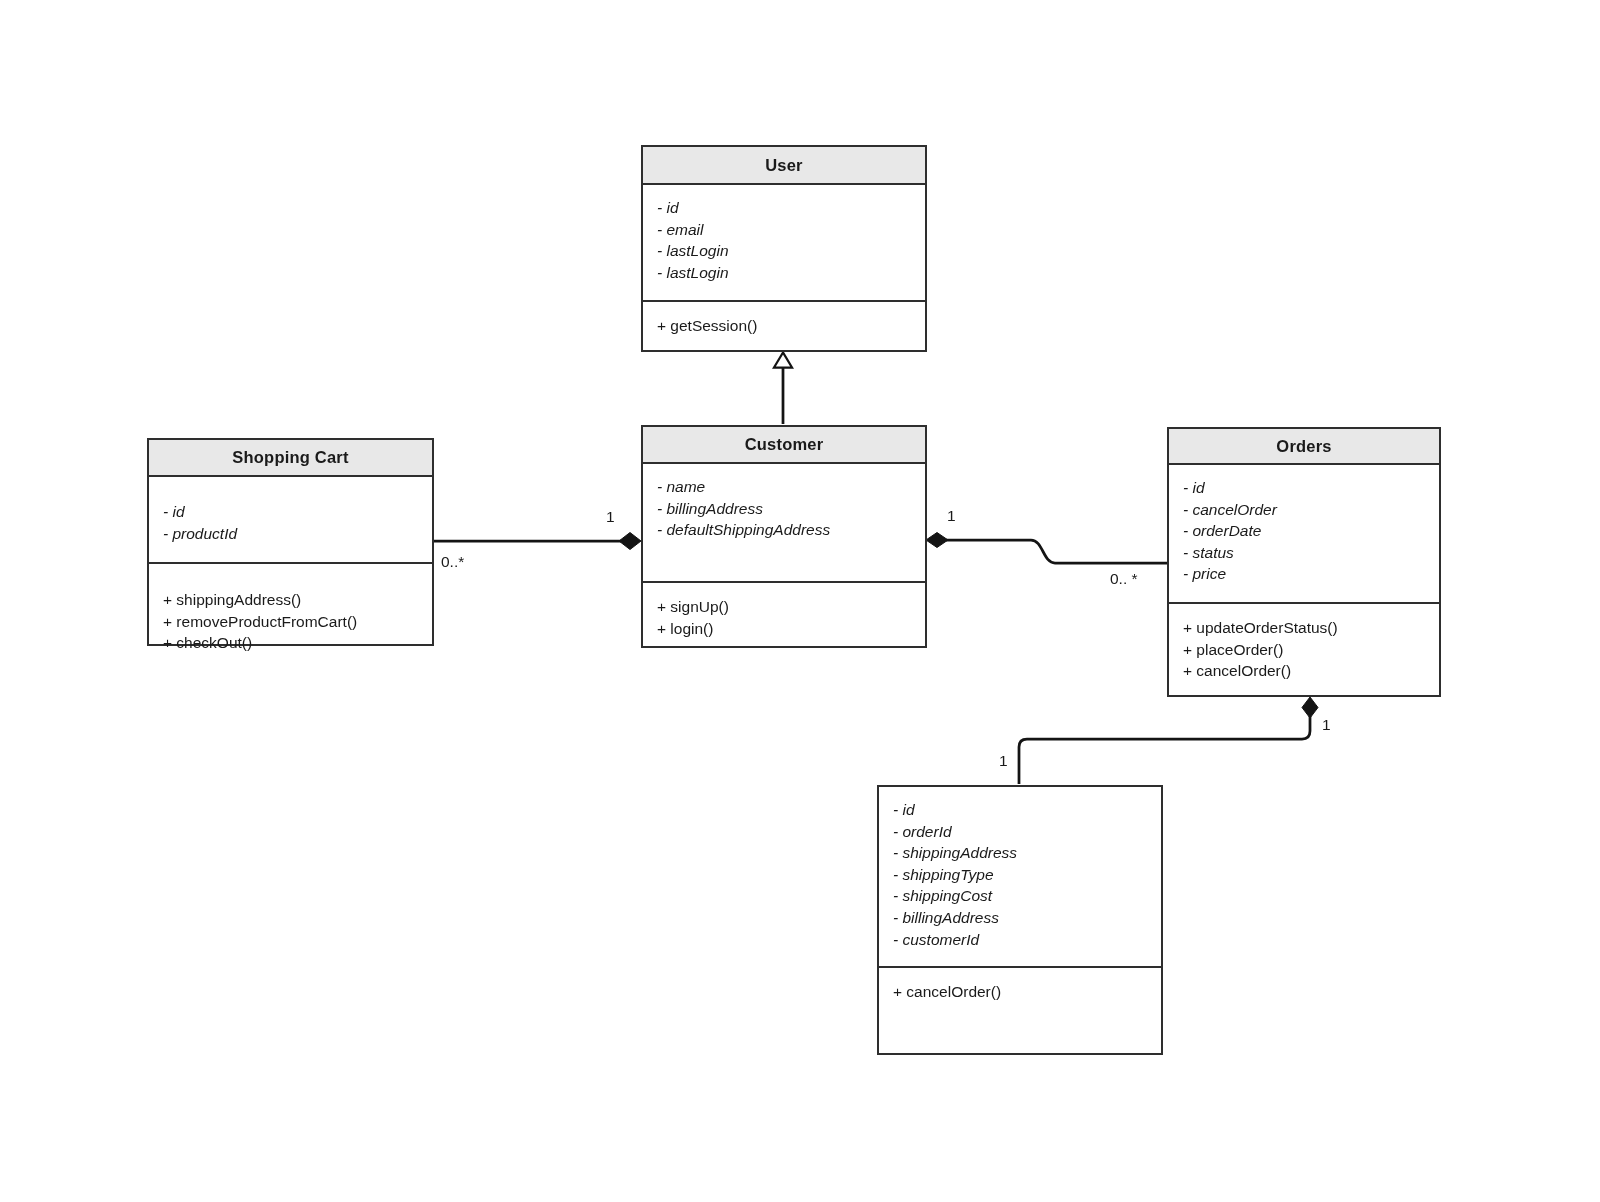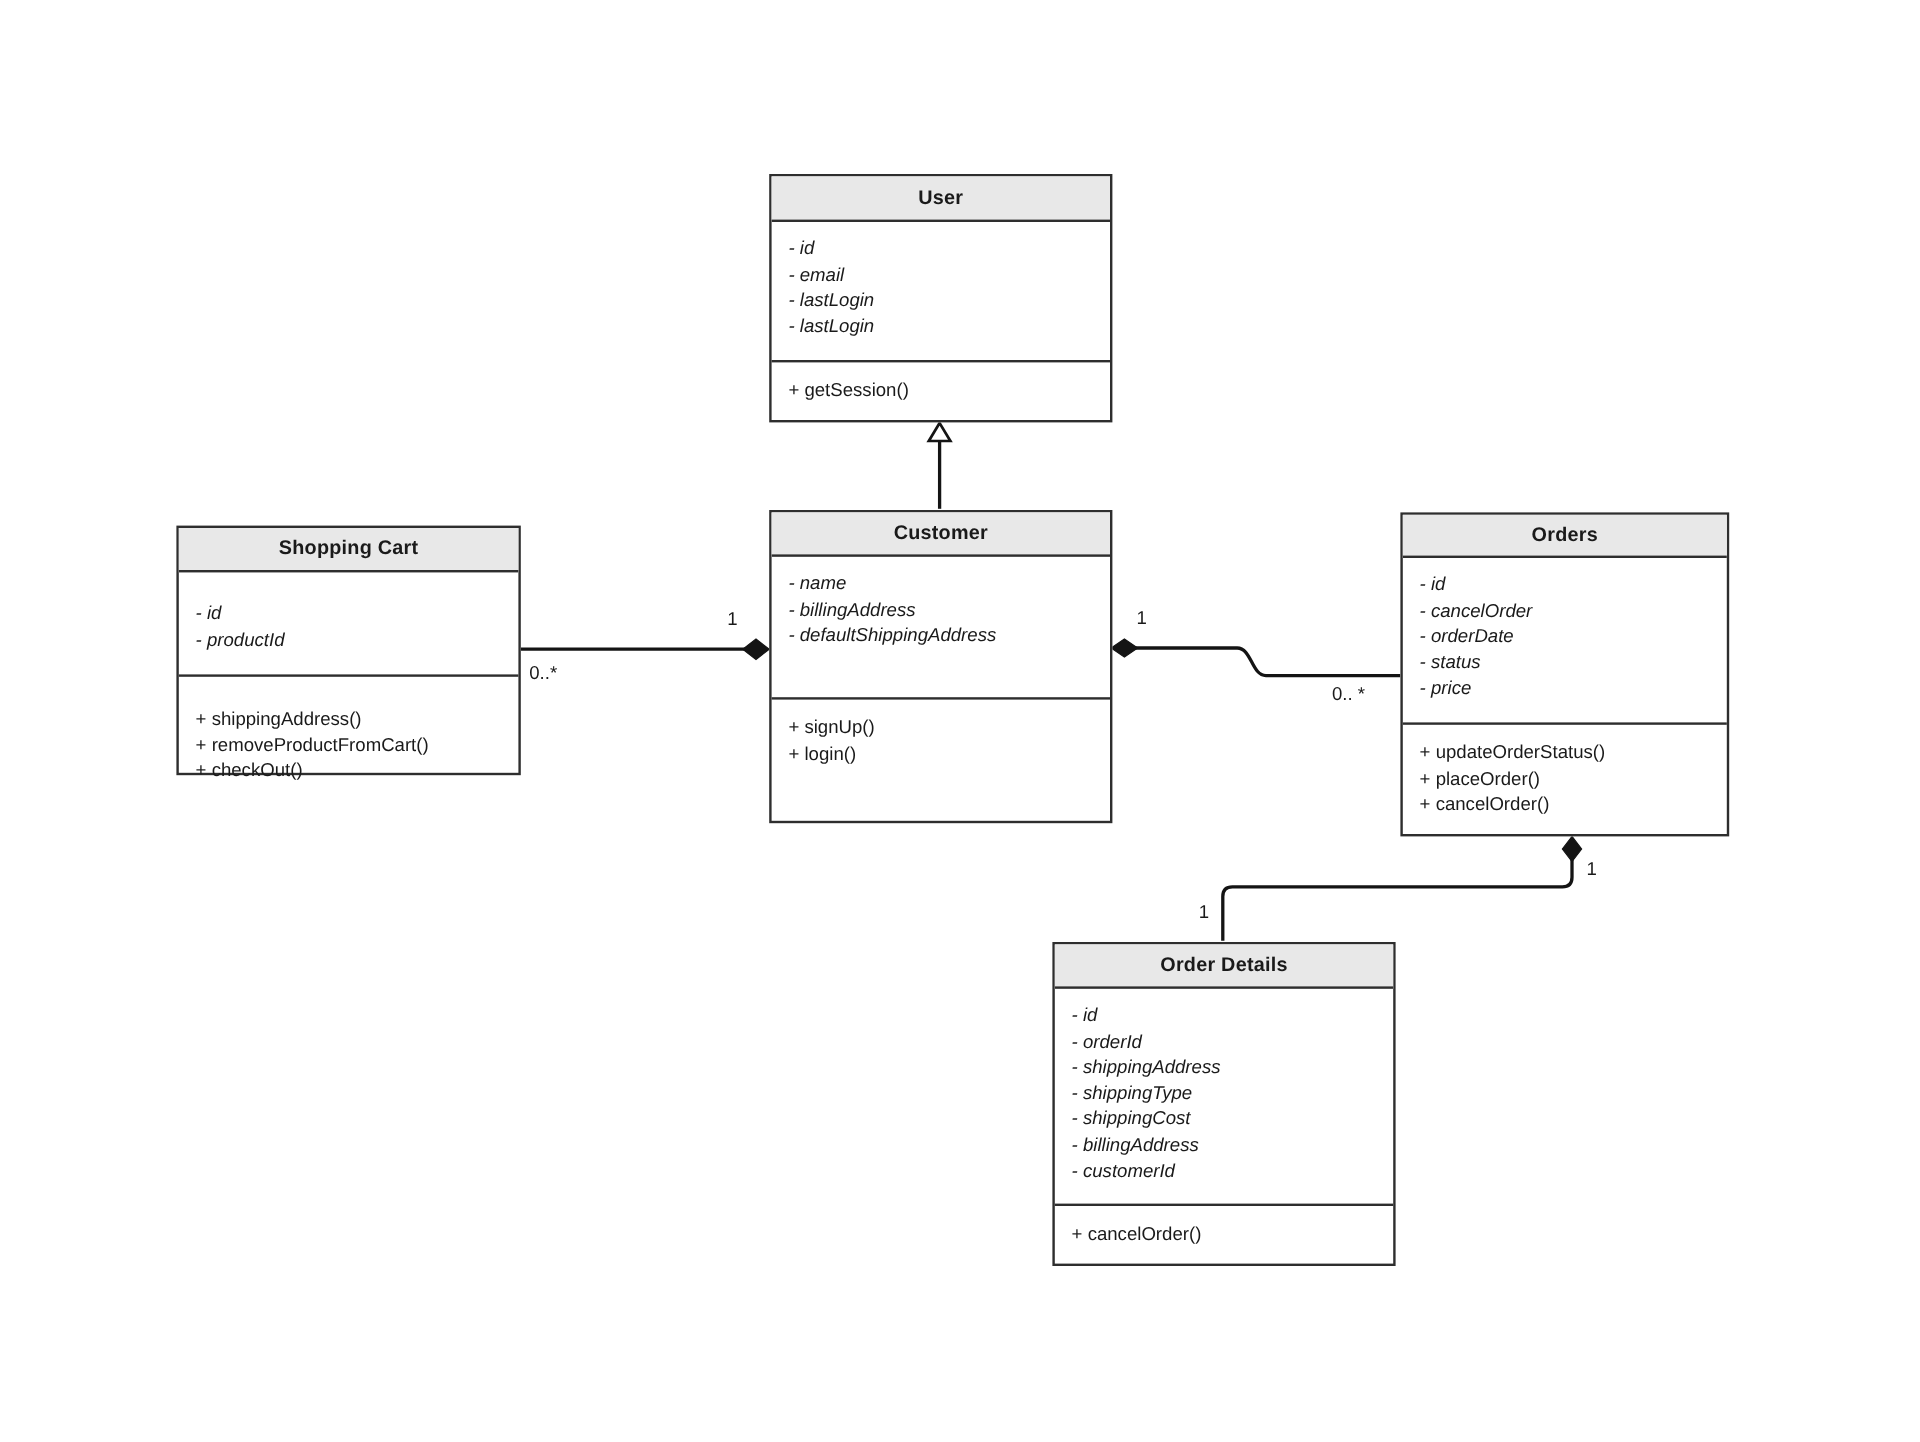--- a/index.html
+++ b/index.html
@@ -57,21 +57,21 @@
   .mult {
     position: absolute;
     font-size: 15.5px;
     line-height: 20px;
     white-space: pre;
   }
   
   #box-user          { left: 641px;  top: 145px; width: 286px; height: 207px; }
   #box-user .uml-header          { height: 38px; }
   #box-user .uml-attrs           { height: 117px; }
-  #box-customer      { left: 641px;  top: 425px; width: 286px; height: 261px; }
+  #box-customer      { left: 641px;  top: 425px; width: 286px; height: 223px; }
   #box-customer .uml-header      { height: 37px; }
   #box-customer .uml-attrs       { height: 119px; }
   #box-shopping-cart { left: 147px;  top: 438px; width: 287px; height: 208px; gap: 12px; }
   #box-shopping-cart .uml-header { height: 37px; }
   #box-shopping-cart .uml-attrs  { height: 75px; }
   #box-orders        { left: 1167px; top: 427px; width: 274px; height: 270px; }
   #box-orders .uml-header        { height: 36px; }
   #box-orders .uml-attrs         { height: 139px; }
   #box-order-details { left: 877px;  top: 785px; width: 286px; height: 270px; }
   #box-order-details .uml-header { height: 37px; }
@@ -157,21 +157,20 @@
         <div class="uml-member">- price</div>
       </div>
     <div class="uml-methods">
         <div class="uml-member">+ updateOrderStatus()</div>
         <div class="uml-member">+ placeOrder()</div>
         <div class="uml-member">+ cancelOrder()</div>
       </div>
   </div>
 
   <div class="uml-class" id="box-order-details">
-    <div class="uml-header">Order Details</div>
     <div class="uml-attrs">
         <div class="uml-member">- id</div>
         <div class="uml-member">- orderId</div>
         <div class="uml-member">- shippingAddress</div>
         <div class="uml-member">- shippingType</div>
         <div class="uml-member">- shippingCost</div>
         <div class="uml-member">- billingAddress</div>
         <div class="uml-member">- customerId</div>
       </div>
     <div class="uml-methods">

